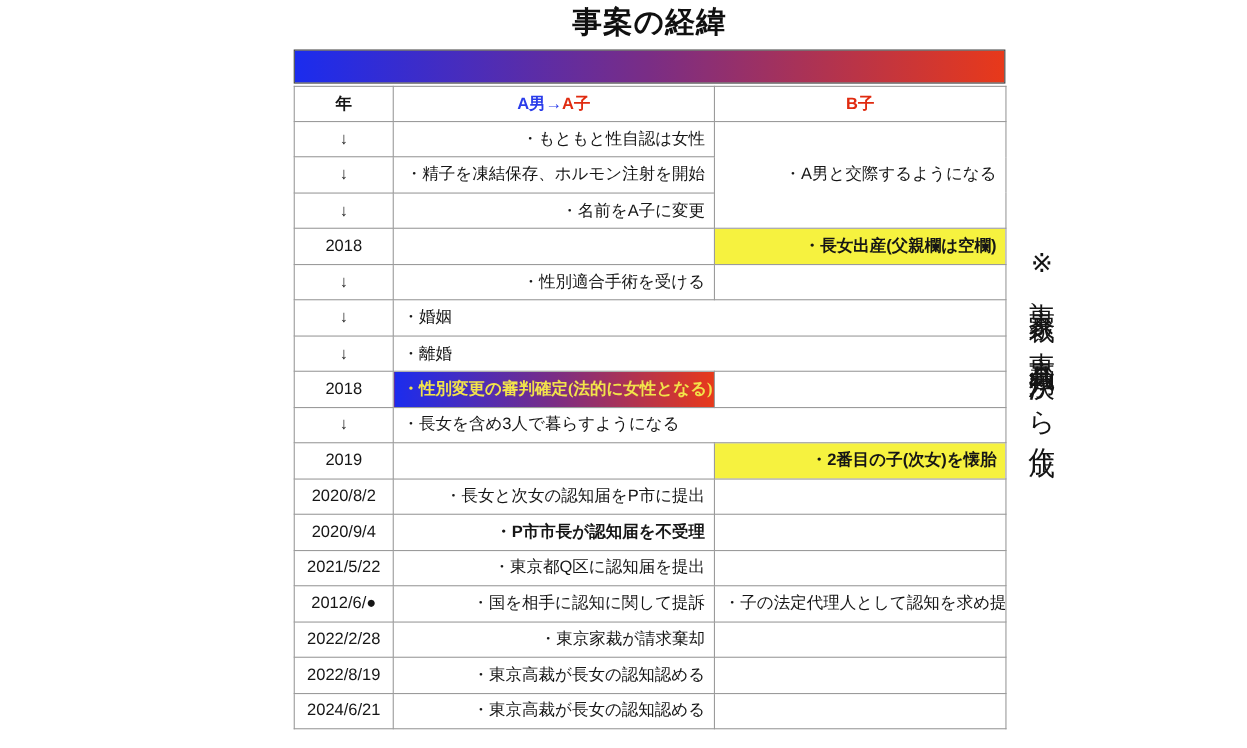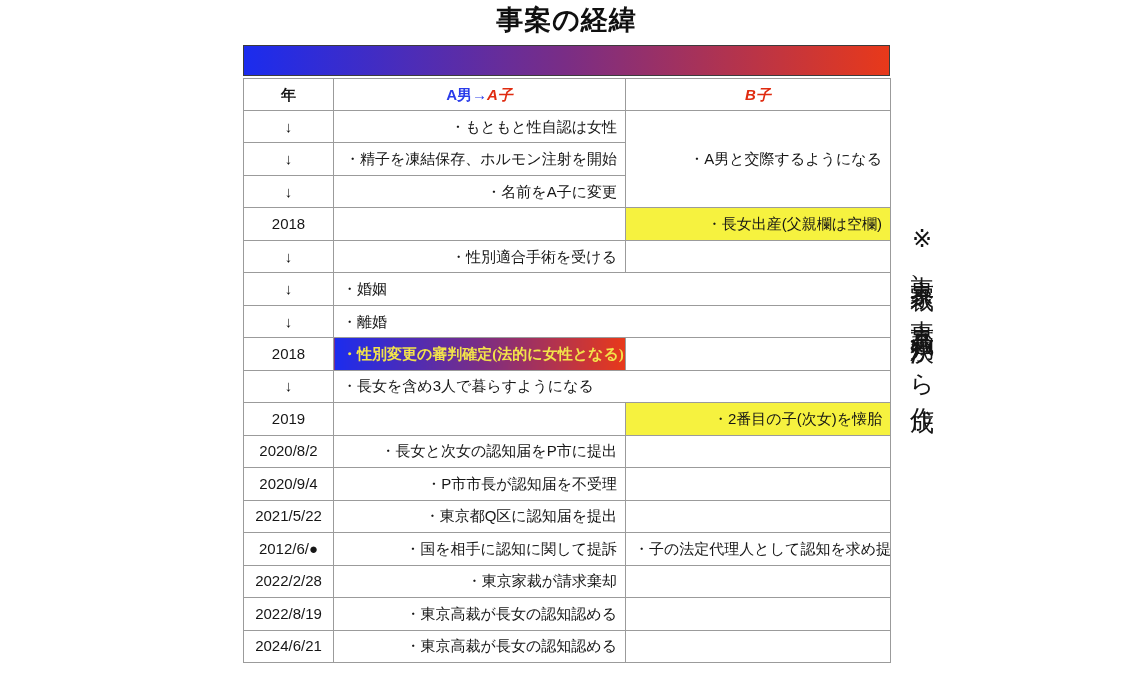--- a/index.html
+++ b/index.html
@@ -12,21 +12,21 @@
     --grad-text:#f2e34a;
     --border:#9b9b9b;
     --ink:#161616;
   }
   *{box-sizing:border-box;}
   html,body{margin:0;padding:0;background:#fff;}
   body{
     width:1134px;height:680px;position:relative;overflow:hidden;
     font-family:"Liberation Sans","DejaVu Sans",sans-serif;color:var(--ink);
   }
-  .canvas{position:absolute;inset:0;background:#fff;}
+  .canvas{position:absolute;inset:0;background:#fff;margin-left:24px;}
   .title{
     position:absolute;left:243px;top:2px;width:647px;margin:0;
     text-align:center;font-size:27px;font-weight:800;color:#101010;letter-spacing:1px;
   }
   .gbar{
     position:absolute;left:243px;top:45px;width:647px;height:31px;
     border:1px solid #3c3c3c;
     background:linear-gradient(90deg,var(--grad-start) 0%,var(--grad-mid) 50%,var(--grad-end) 100%);
   }
   table.timeline{
@@ -37,23 +37,23 @@
     border:1px solid var(--border);
     font-size:15px;line-height:1.2;
     padding:2px 8px;vertical-align:middle;color:var(--ink);
     overflow:hidden;white-space:nowrap;
   }
   .timeline th{height:32px;font-weight:700;text-align:center;padding:2px 2px;}
   .timeline td.year{text-align:center;padding:2px 2px;}
   .timeline td.acell,.timeline td.bcell{text-align:right;}
   .timeline td.merged{text-align:left;}
   .timeline .c-blue{color:var(--blue);}
-  .timeline .c-red{color:var(--red);font-style:italic;}
+  .timeline .c-red{color:var(--red);}
   .timeline td.hl{background:var(--yellow);}
-  .timeline td.bold,.timeline td.hl{font-weight:400;}
+  .timeline td.bold,.timeline td.hl{font-weight:700;}
   .timeline td.grad{
     background:linear-gradient(90deg,var(--grad-start) 0%,var(--grad-mid) 50%,var(--grad-end) 100%);
     color:var(--grad-text);font-weight:700;font-family:Liberation Serif, serif;
   }
   .vnote{
     position:absolute;left:906px;top:225px;height:430px;
     writing-mode:vertical-rl;text-orientation:mixed;
     font-size:24px;letter-spacing:4px;color:#141414;
   }
 </style>

